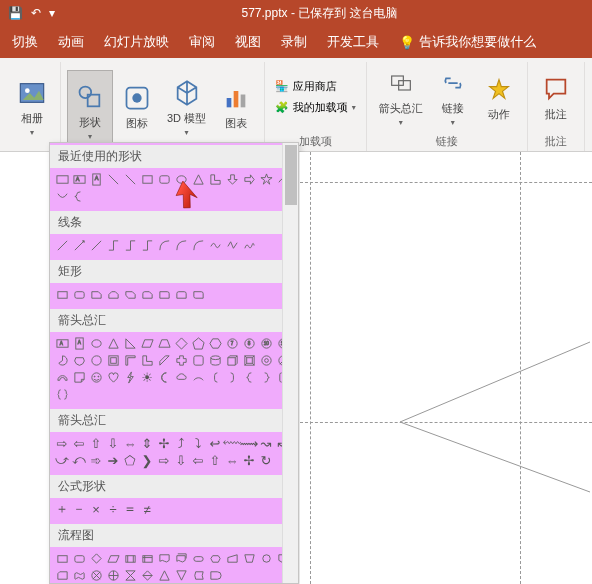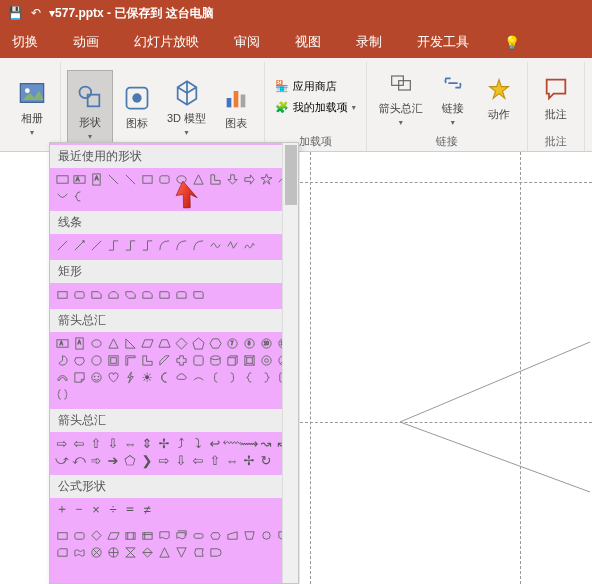--- a/index.html
+++ b/index.html
@@ -1,20 +1,20 @@
 <!DOCTYPE html>
 <html><head>
   <meta charset="utf-8">
   <style>
     * { margin: 0; padding: 0; box-sizing: border-box; }
     body { font-family: "Microsoft YaHei", sans-serif; font-size: 12px; width: 592px; height: 584px; overflow: hidden; background: #fff; }
     .title-bar { background: #b7472a; color: #fff; height: 26px; display: flex; align-items: center; padding: 0 8px; }
     .title-left { display: flex; gap: 8px; align-items: center; }
-    .title-center { flex: 1; font-size: 12px; font-weight: bold; }
-    .ribbon-tabs { background: #b7472a; color: #fff; height: 32px; display: flex; align-items: center; padding: 0 12px; gap: 35px; font-size: 13px; }
+    .title-center { flex: 1; text-align: center; font-size: 12px; }
+    .ribbon-tabs { background: #b7472a; color: #fff; height: 32px; display: flex; align-items: center; padding: 0 12px; gap: 20px; font-size: 13px; }
     .ribbon-tabs span { cursor: pointer; }
     .tell-me { display: flex; align-items: center; gap: 4px; }
     .ribbon-content { background: #f3f2f1; border-bottom: 1px solid #d0cfce; height: 94px; display: flex; padding: 4px 4px 0 4px; }
     .ribbon-group { display: flex; flex-direction: column; align-items: center; padding: 0 6px; border-right: 1px solid #e1dfde; }
     .ribbon-group-items { display: flex; gap: 2px; flex: 1; }
     .ribbon-btn { display: flex; flex-direction: column; align-items: center; justify-content: center; gap: 2px; padding: 4px 6px; cursor: pointer; min-width: 40px; }
     .ribbon-icon { width: 32px; height: 32px; display: flex; align-items: center; justify-content: center; }
     .ribbon-icon svg { width: 28px; height: 28px; }
     .ribbon-label { font-size: 11px; color: #444; text-align: center; white-space: nowrap; }
     .ribbon-group-label { font-size: 11px; color: #666; padding: 2px 0; }
@@ -54,20 +54,21 @@
 <div class="ribbon-tabs">
   <span>切换</span>
   <span>动画</span>
   <span>幻灯片放映</span>
   <span>审阅</span>
   <span>视图</span>
   <span>录制</span>
   <span>开发工具</span>
   <span class="tell-me">
     <span>💡</span>
+    <span>告诉我你想要做什么</span>
   </span>
 </div>
 
 <div class="ribbon-content">
   <div class="ribbon-group">
     <div class="ribbon-group-items">
       <div class="ribbon-btn">
         <div class="ribbon-icon">
             <svg viewBox="0 0 24 24">
               <rect x="2" y="4" width="20" height="16" fill="#6890c8" stroke="#3a5a8a"></rect>
@@ -671,20 +672,21 @@
       <div class="shape-item">＋</div>
       <div class="shape-item">－</div>
       <div class="shape-item">×</div>
       <div class="shape-item">÷</div>
       <div class="shape-item">＝</div>
       <div class="shape-item">≠</div>
     </div>
   </div>
 
   <div class="shapes-section">
+    <div class="shapes-header">流程图</div>
     <div class="shapes-grid">
       <div class="shape-item">
           <svg viewBox="0 0 14 14">
             <rect x="2" y="4" width="10" height="7"></rect>
           </svg>
         </div>
       <div class="shape-item">
           <svg viewBox="0 0 14 14">
             <rect x="2" y="4" width="10" height="7" rx="2"></rect>
           </svg>

